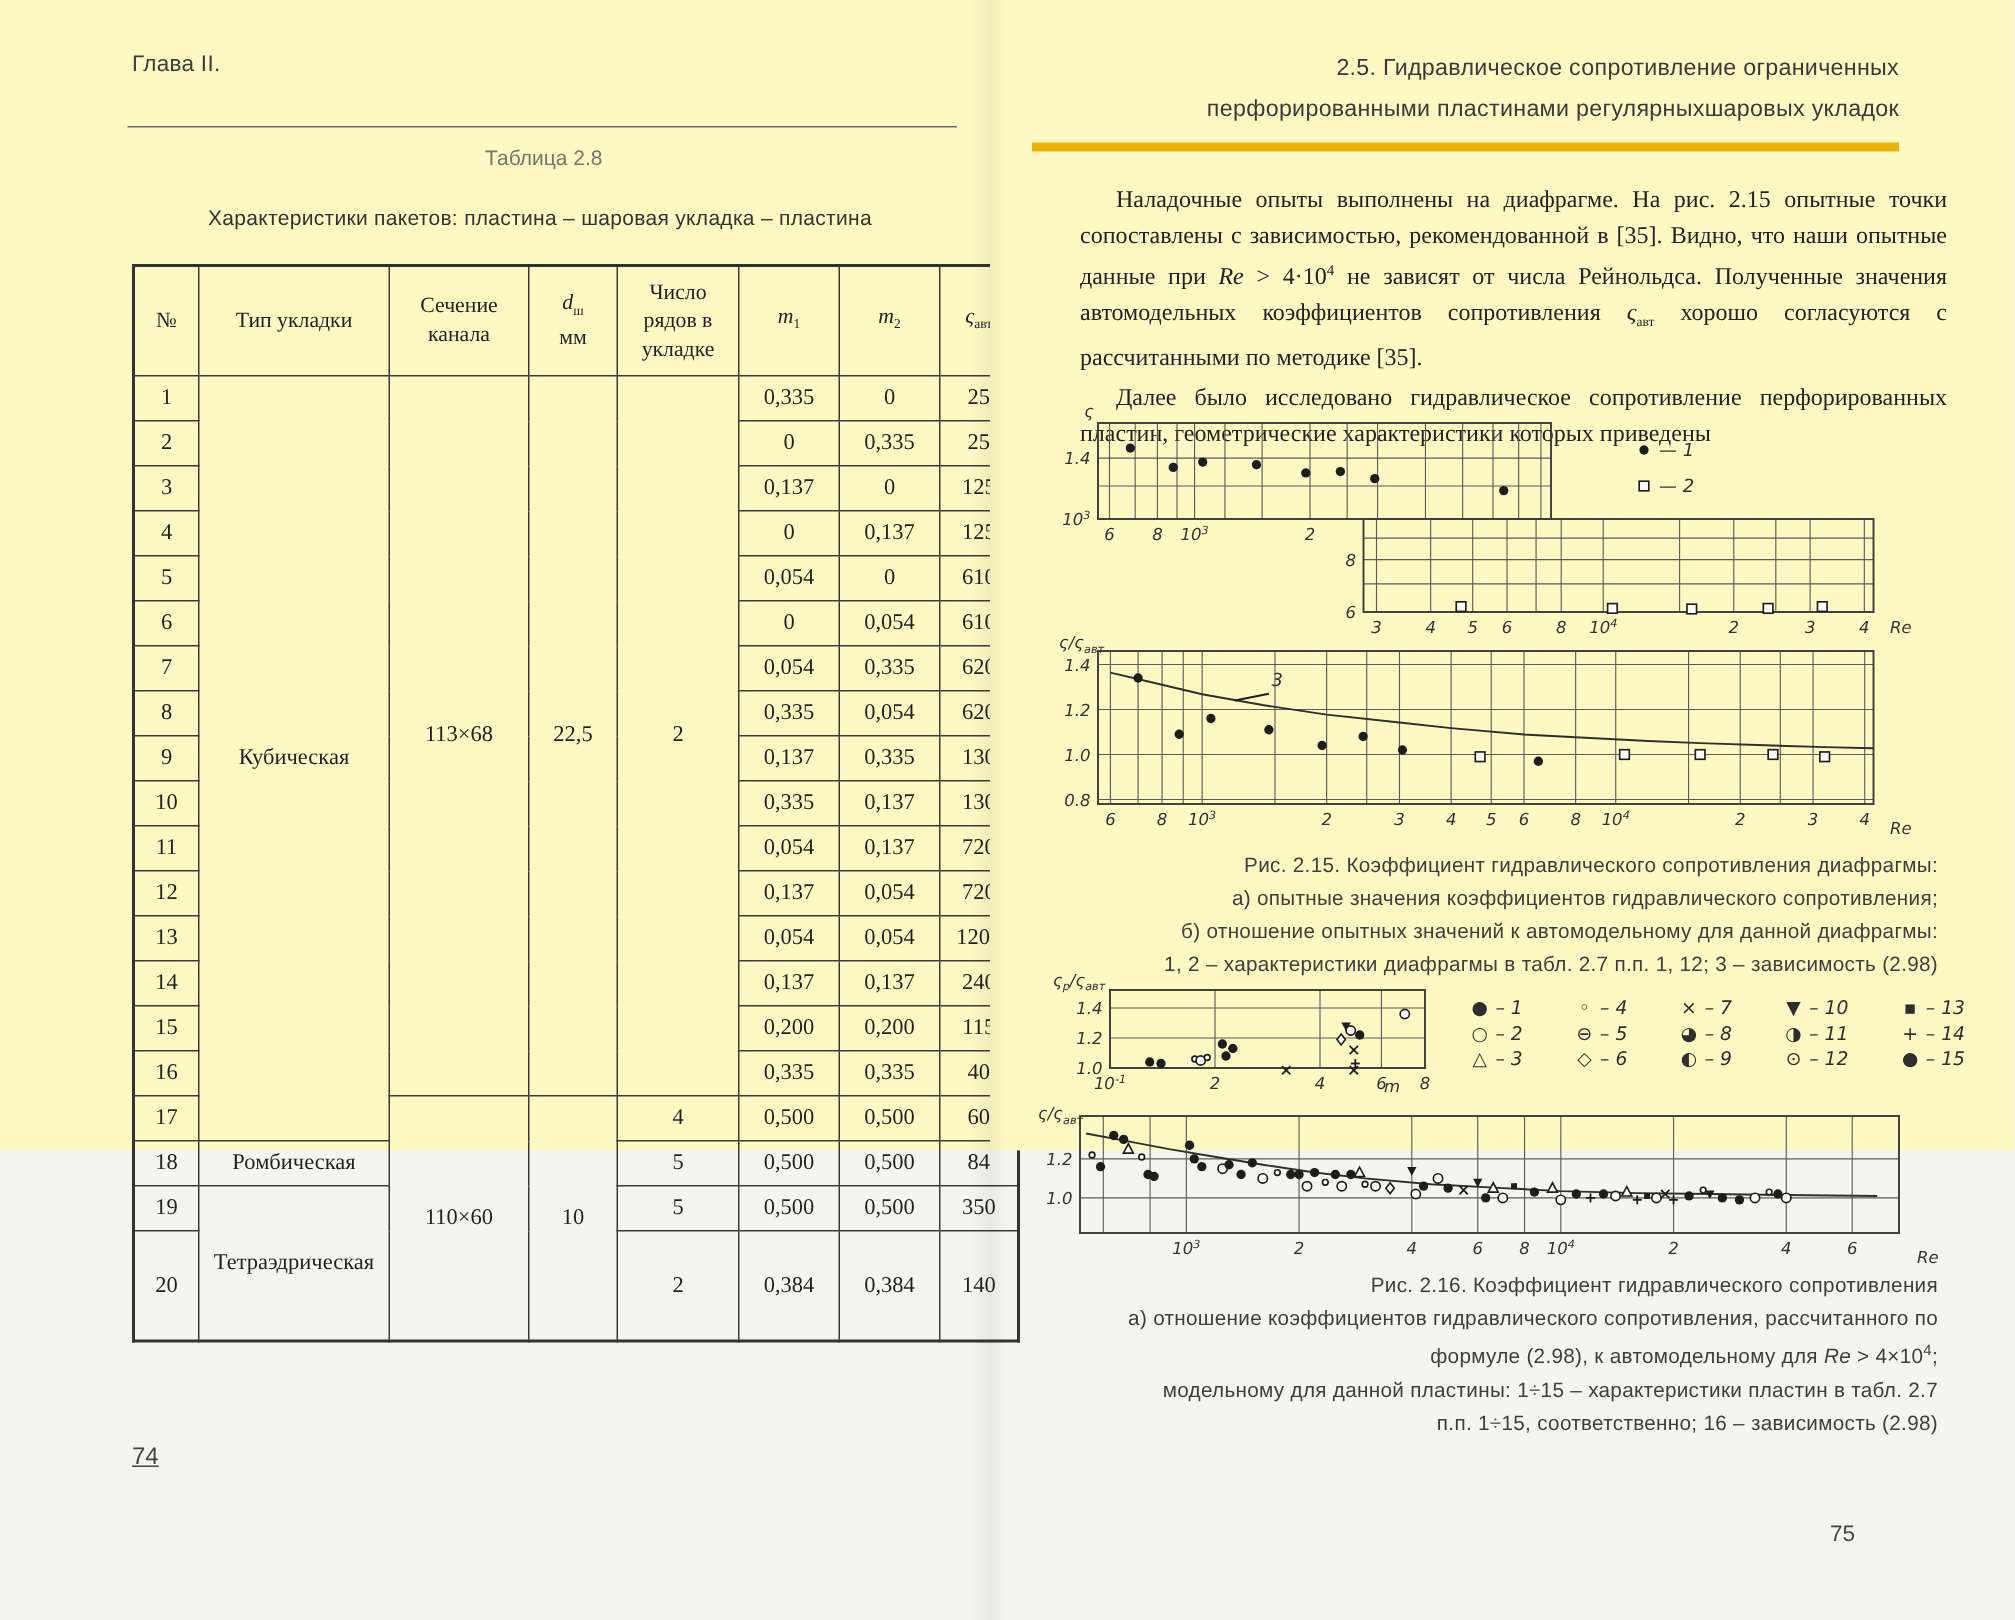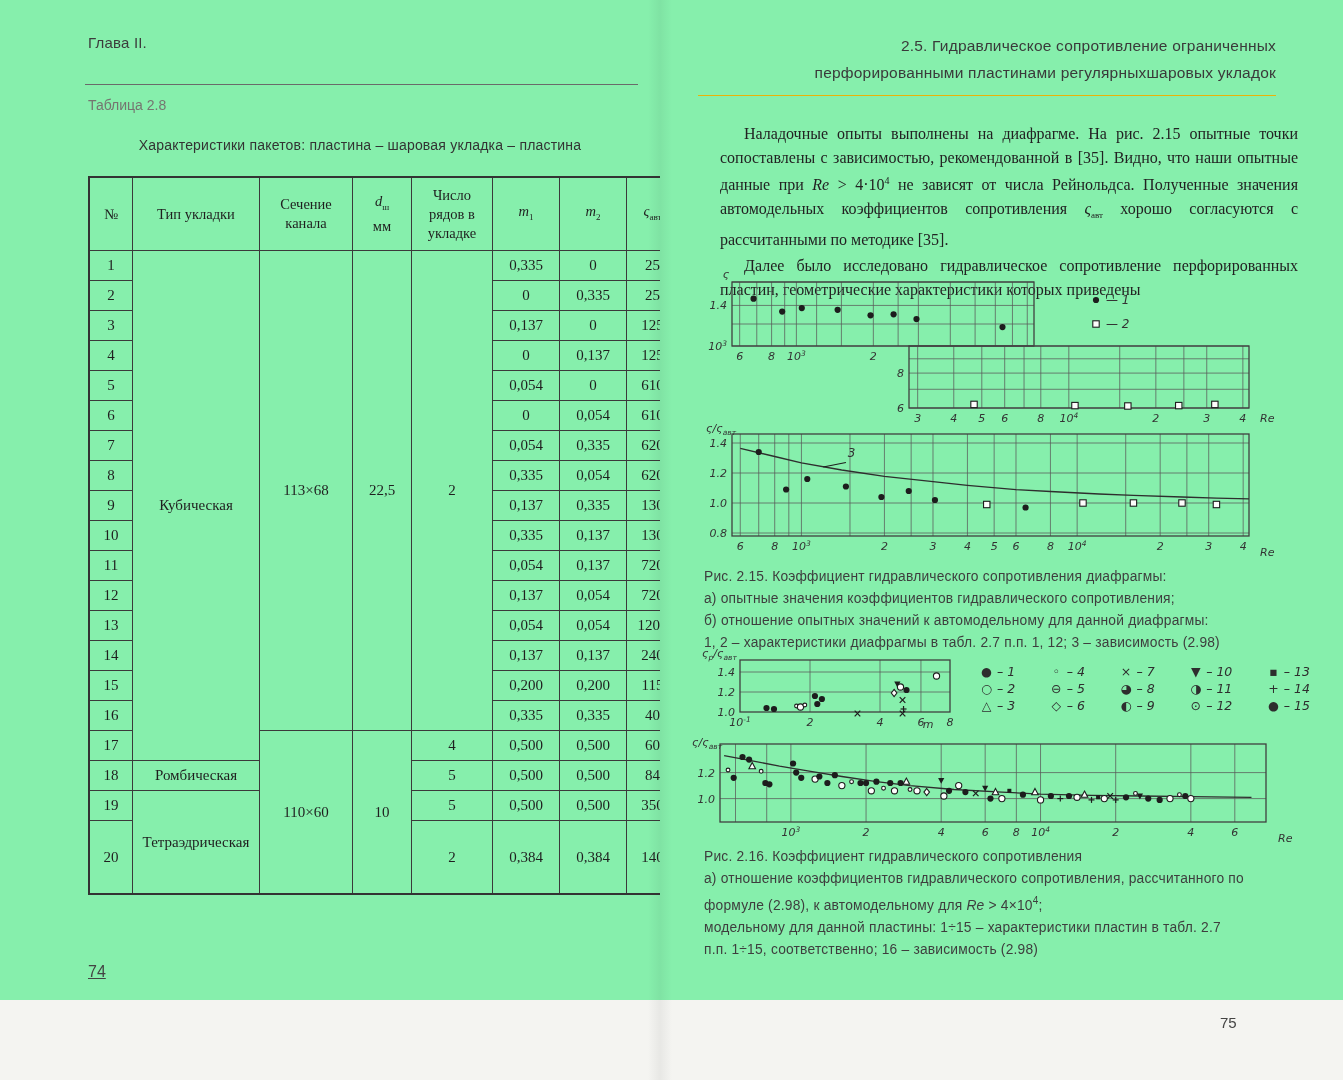--- a/index.html
+++ b/index.html
@@ -1,40 +1,40 @@
 <!DOCTYPE html>
 <html><head>
 <meta charset="utf-8">
 <style>
   html,body{margin:0;padding:0;}
   body{width:1343px;height:1080px;position:relative;background:#f4f4f1;font-family:"Liberation Sans",sans-serif;overflow:hidden;}
-  .page{position:absolute;top:0;height:1000px;background:#86efac;}
+  .page{position:absolute;top:0;height:767px;background:#fef9c3;}
   #page-left{left:0;width:660px;}
   #page-right{left:660px;width:683px;}
   #gutter{position:absolute;left:648px;top:0;width:24px;height:1080px;
           background:linear-gradient(90deg,rgba(0,0,0,0) 0%,rgba(0,0,0,.05) 50%,rgba(0,0,0,0) 100%);}
   
   #chapter{position:absolute;left:88px;top:30px;width:552px;font-size:15px;line-height:25px;color:#3c3c3c;letter-spacing:.2px;}
   #chapter-rule{position:absolute;left:85px;top:84px;width:553px;height:1px;background:#6a6a6a;}
-  #table-label{position:absolute;left:88px;top:97px;width:549px;text-align:left;font-size:14px;color:#757570;}
+  #table-label{position:absolute;left:88px;top:97px;width:549px;text-align:center;font-size:14px;color:#757570;}
   #table-title{position:absolute;left:60px;top:137px;width:600px;text-align:center;font-size:14px;color:#333;letter-spacing:.2px;}
   table.pkt{position:absolute;left:88px;top:176px;border-collapse:collapse;table-layout:fixed;width:549px;
             font-family:"Liberation Serif",serif;font-size:15px;color:#1f1f1f;}
   table.pkt th,table.pkt td{border:1px solid #3a3a3a;text-align:center;vertical-align:middle;padding:0 2px;}
   table.pkt thead th{height:72px;font-weight:normal;font-size:14.5px;line-height:19px;}
   table.pkt tbody td{height:29px;}
   table.pkt tr.tall td{height:72px;}
   table.pkt{border:2px solid #333;}
   #pg74{position:absolute;left:88px;top:963px;font-size:16px;color:#444;text-decoration:underline;}
   
-  #r-head{position:absolute;left:38px;top:32px;width:578px;text-align:right;font-size:15.5px;line-height:27px;color:#3a3a3a;letter-spacing:.2px;padding-bottom:9px;border-bottom:1px solid #eab308;}
+  #r-head{position:absolute;left:28px;top:32px;width:578px;text-align:right;font-size:15.5px;line-height:27px;color:#3a3a3a;letter-spacing:.2px;padding-bottom:9px;border-bottom:6px solid #eab308;}
   .para{position:absolute;left:44px;width:578px;font-family:"Liberation Serif",serif;font-size:16px;line-height:23.5px;color:#222;text-align:justify;text-indent:24px;margin:16px;}
   #para1{top:106px;}
   #para2{top:238px;}
-  .cap{position:absolute;left:44px;width:598px;text-align:left;font-size:13.8px;line-height:22px;color:#3e3e3e;letter-spacing:.2px;}
+  .cap{position:absolute;left:34px;width:598px;text-align:right;font-size:13.8px;line-height:22px;color:#3e3e3e;letter-spacing:.2px;}
   #cap215{top:566px;}
   #cap216{top:846px;}
   #pg75{position:absolute;left:560px;top:1014px;width:60px;text-align:left;font-size:15px;color:#444;}
   svg{position:absolute;overflow:visible;}
   #fig215a{left:44px;top:268px;}
   #fig215b{left:44px;top:424px;}
   #fig216a{left:40px;top:648px;}
   #fig216b{left:30px;top:736px;}
   
   .box{fill:none;stroke:#3f3f3f;stroke-width:1.3;}

